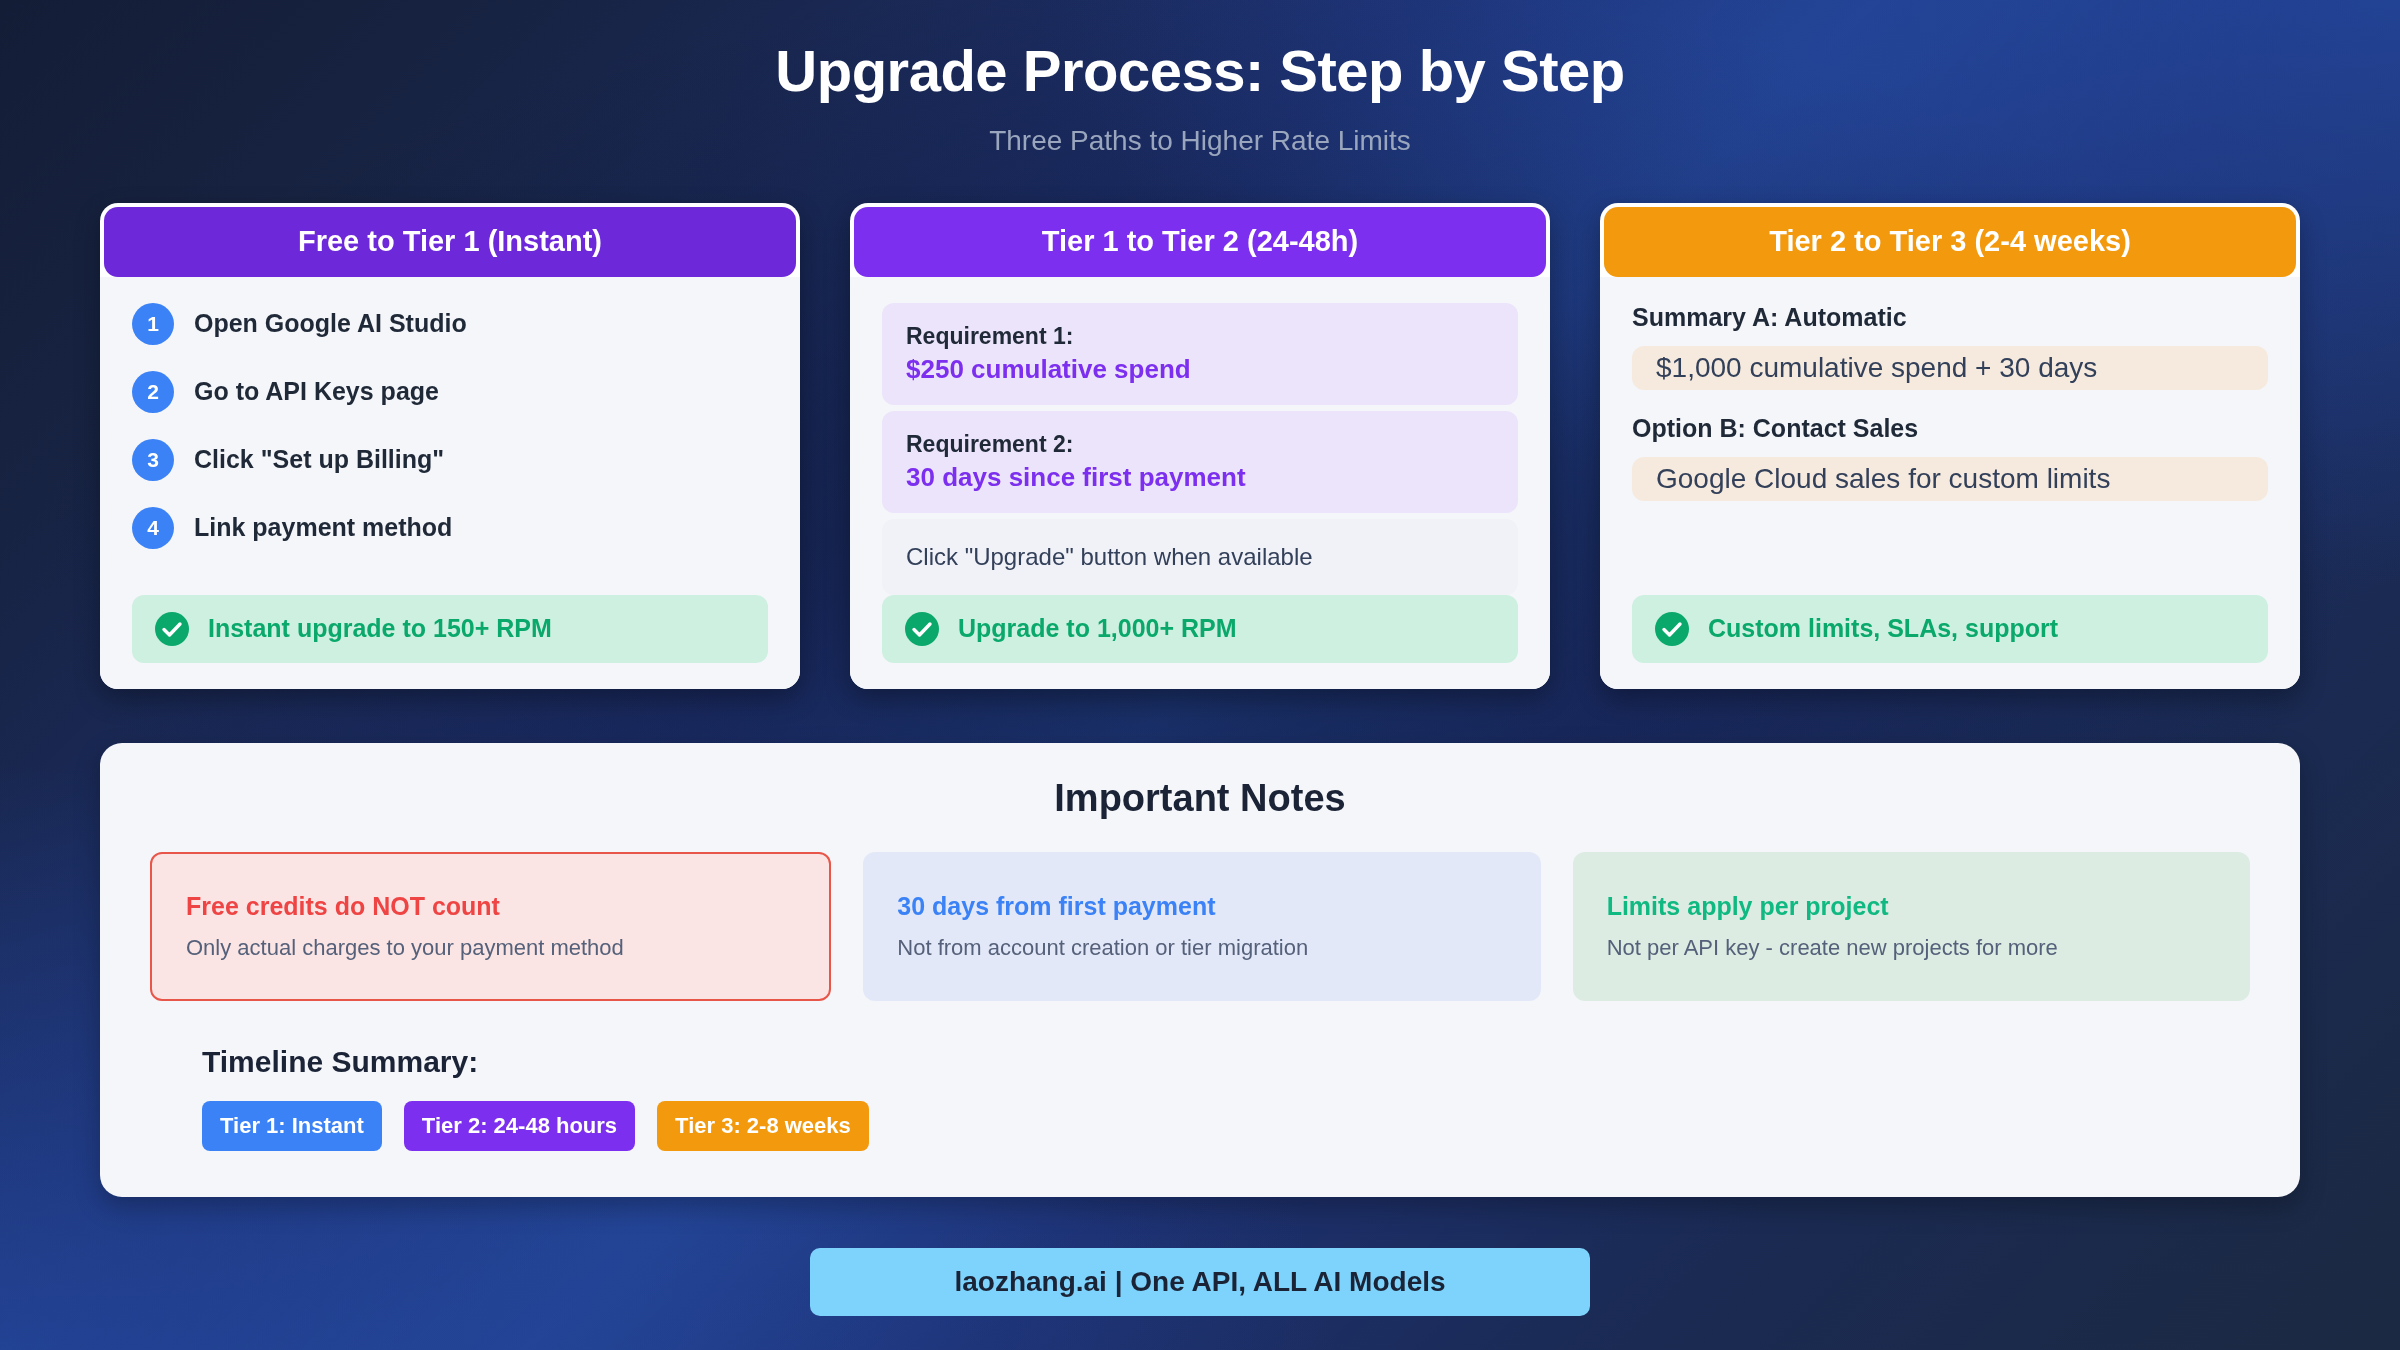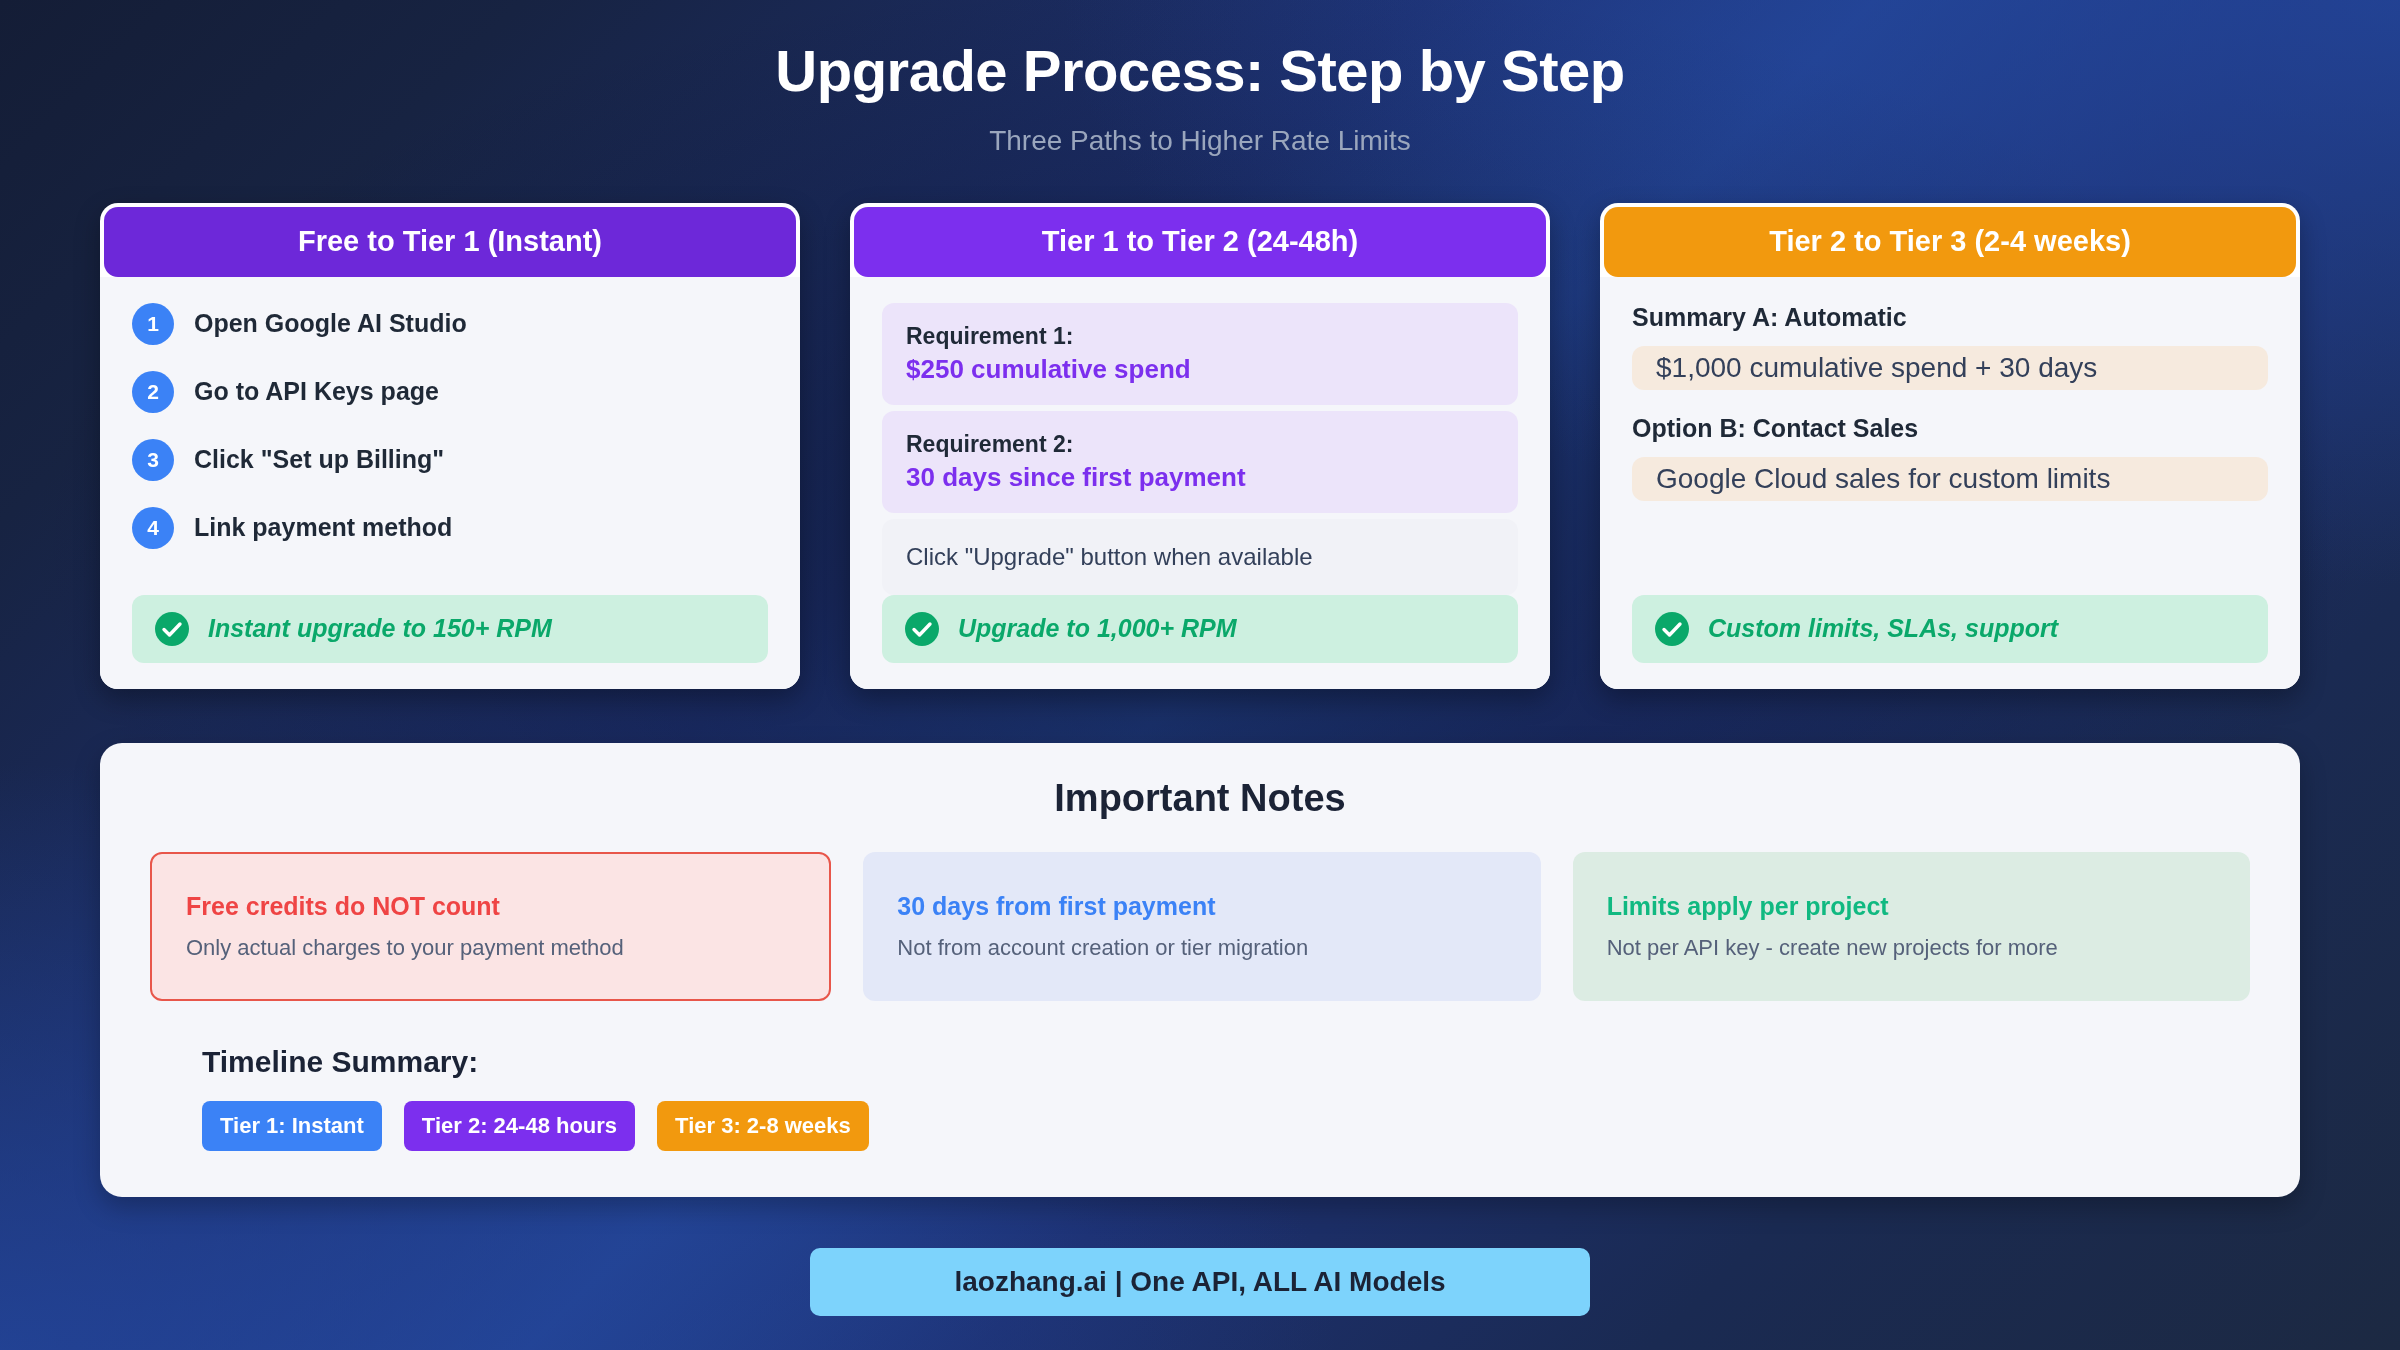--- a/index.html
+++ b/index.html
@@ -183,21 +183,20 @@
     padding: 16px 22px;
     display: flex;
     align-items: center;
     gap: 18px;
   }
   .check-ico { width: 36px; height: 36px; flex: 0 0 36px; display: block; }
   .success-text {
     font-size: 25px;
     font-weight: bold;
     color: #0aa86a;
-    font-style: italic;
   }
 
   
   .notes {
     margin-top: 54px;
     background: #f5f6fa;
     border-radius: 22px;
     padding: 34px 50px 46px 50px;
     box-shadow: 0 10px 26px rgba(0,0,0,0.25);
   }

